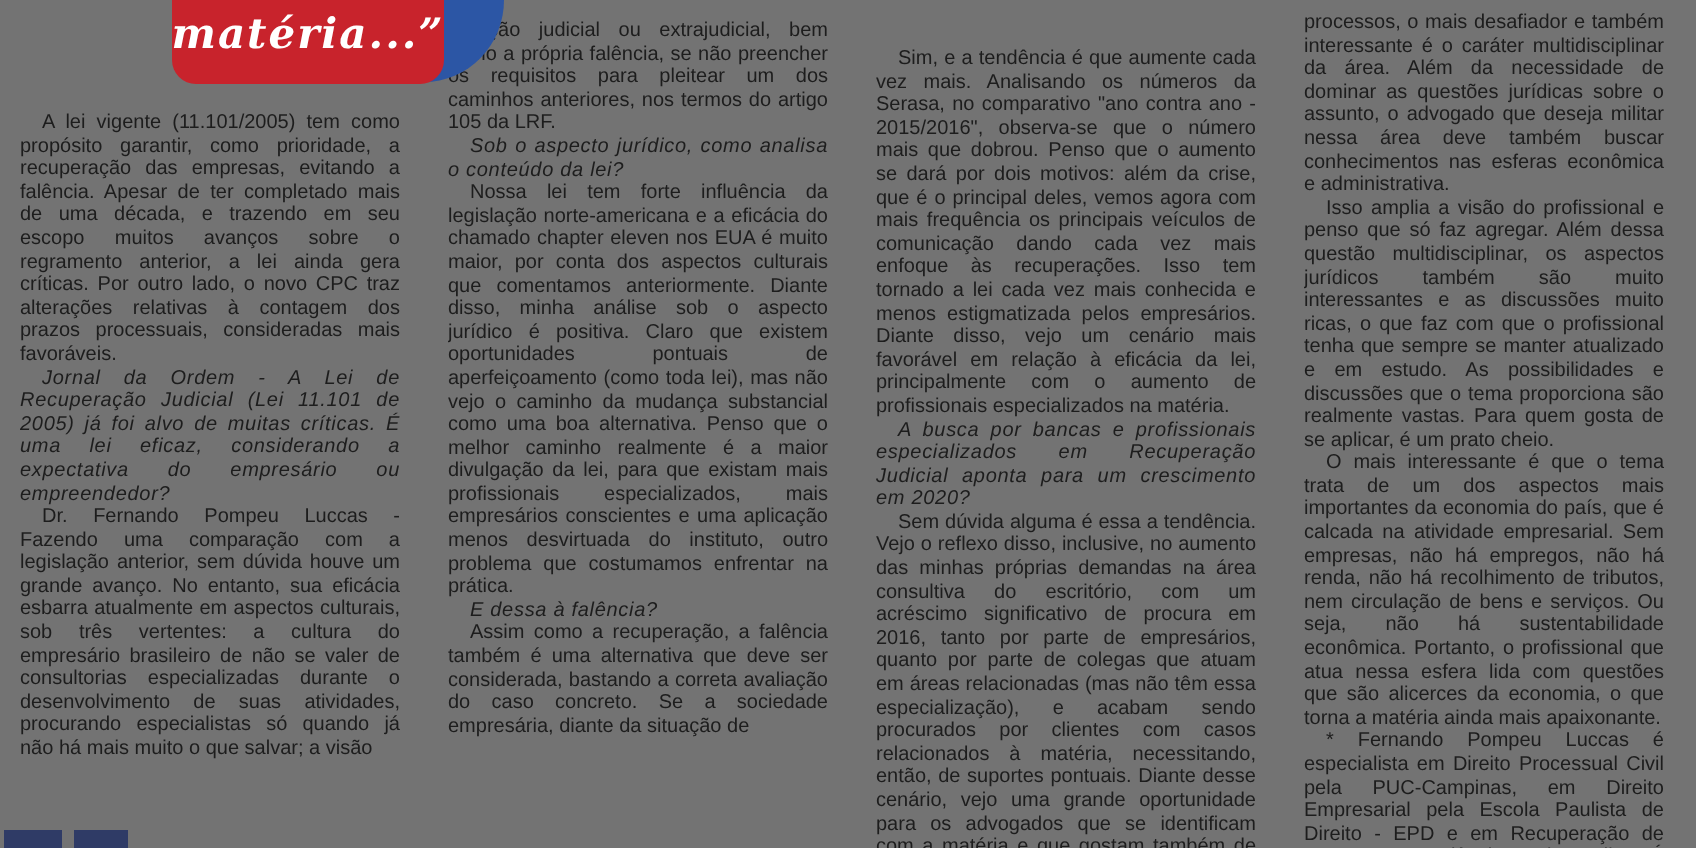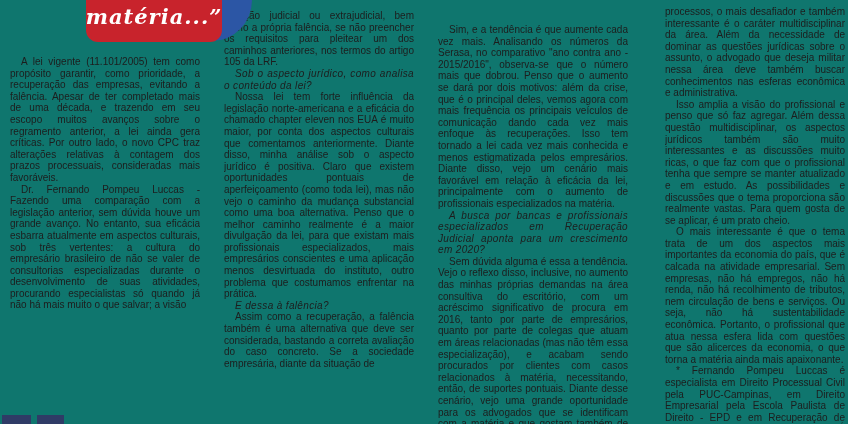--- a/index.html
+++ b/index.html
@@ -60,21 +60,21 @@
     flex: 0 0 190px;
     color: #1d1d1d;
     font-size: 10px;
     line-height: 11.6px;
     text-align: justify;
     overflow: hidden;
   }
   .col-0 { padding-top: 56px; }
   .col-1 { padding-top: 10px; }
   .col-2 { padding-top: 24px; }
-  .col-3 { padding-top: 6px; flex-basis: 180px; width: 180px; margin-left: 13px; }
+  .col-3 { padding-top: 6px; flex-basis: 180px; width: 180px; }
 
   .col p { margin: 0; }
   .para.body      { text-indent: 11px; }
   .para.continued { text-indent: 0; }
   .para.question  { text-indent: 11px; font-style: italic; letter-spacing: 0.35px; }
   .para.footnote  { text-indent: 11px; }
 
   
   .footer-marks {
     position: absolute;
@@ -84,31 +84,32 @@
     gap: 6px;
     z-index: 3;
   }
   .footer-mark { height: 9px; }
   .footer-mark.m0 { width: 29px; }
   .footer-mark.m1 { width: 27px; }
 </style>
 </head>
 <body>
 
-<div class="page" style="background: #0f766e; text-decoration: underline;">
+<div class="page" style="background: #737373; text-decoration: underline;">
 
   <div class="banner-corner" style="background: rgb(44, 86, 165);"></div>
 
   <div class="banner" style="background: rgb(200, 35, 44); color: rgb(255, 255, 255);">
     <span class="banner-text">matéria...”</span>
   </div>
 
   <div class="columns">
     <div class="col col-0">
         <p class="para body">A lei vigente (11.101/2005) tem como propósito garantir, como prioridade, a recuperação das empresas, evitando a falência. Apesar de ter completado mais de uma década, e trazendo em seu escopo muitos avanços sobre o regramento anterior, a lei ainda gera críticas. Por outro lado, o novo CPC traz alterações relativas à contagem dos prazos processuais, consideradas mais favoráveis.</p>
+        <p class="para question">Jornal da Ordem - A Lei de Recuperação Judicial (Lei 11.101 de 2005) já foi alvo de muitas críticas. É uma lei eficaz, considerando a expectativa do empresário ou empreendedor?</p>
         <p class="para body">Dr. Fernando Pompeu Luccas - Fazendo uma comparação com a legislação anterior, sem dúvida houve um grande avanço. No entanto, sua eficácia esbarra atualmente em aspectos culturais, sob três vertentes: a cultura do empresário brasileiro de não se valer de consultorias especializadas durante o desenvolvimento de suas atividades, procurando especialistas só quando já não há mais muito o que salvar; a visão</p>
       </div>
     <div class="col col-1">
         <p class="para continued">peração judicial ou extrajudicial, bem como a própria falência, se não preencher os requisitos para pleitear um dos caminhos anteriores, nos termos do artigo 105 da LRF.</p>
         <p class="para question">Sob o aspecto jurídico, como analisa o conteúdo da lei?</p>
         <p class="para body">Nossa lei tem forte influência da legislação norte-americana e a eficácia do chamado chapter eleven nos EUA é muito maior, por conta dos aspectos culturais que comentamos anteriormente. Diante disso, minha análise sob o aspecto jurídico é positiva. Claro que existem oportunidades pontuais de aperfeiçoamento (como toda lei), mas não vejo o caminho da mudança substancial como uma boa alternativa. Penso que o melhor caminho realmente é a maior divulgação da lei, para que existam mais profissionais especializados, mais empresários conscientes e uma aplicação menos desvirtuada do instituto, outro problema que costumamos enfrentar na prática.</p>
         <p class="para question">E dessa à falência?</p>
         <p class="para body">Assim como a recuperação, a falência também é uma alternativa que deve ser considerada, bastando a correta avaliação do caso concreto. Se a sociedade empresária, diante da situação de</p>
       </div>
     <div class="col col-2">

